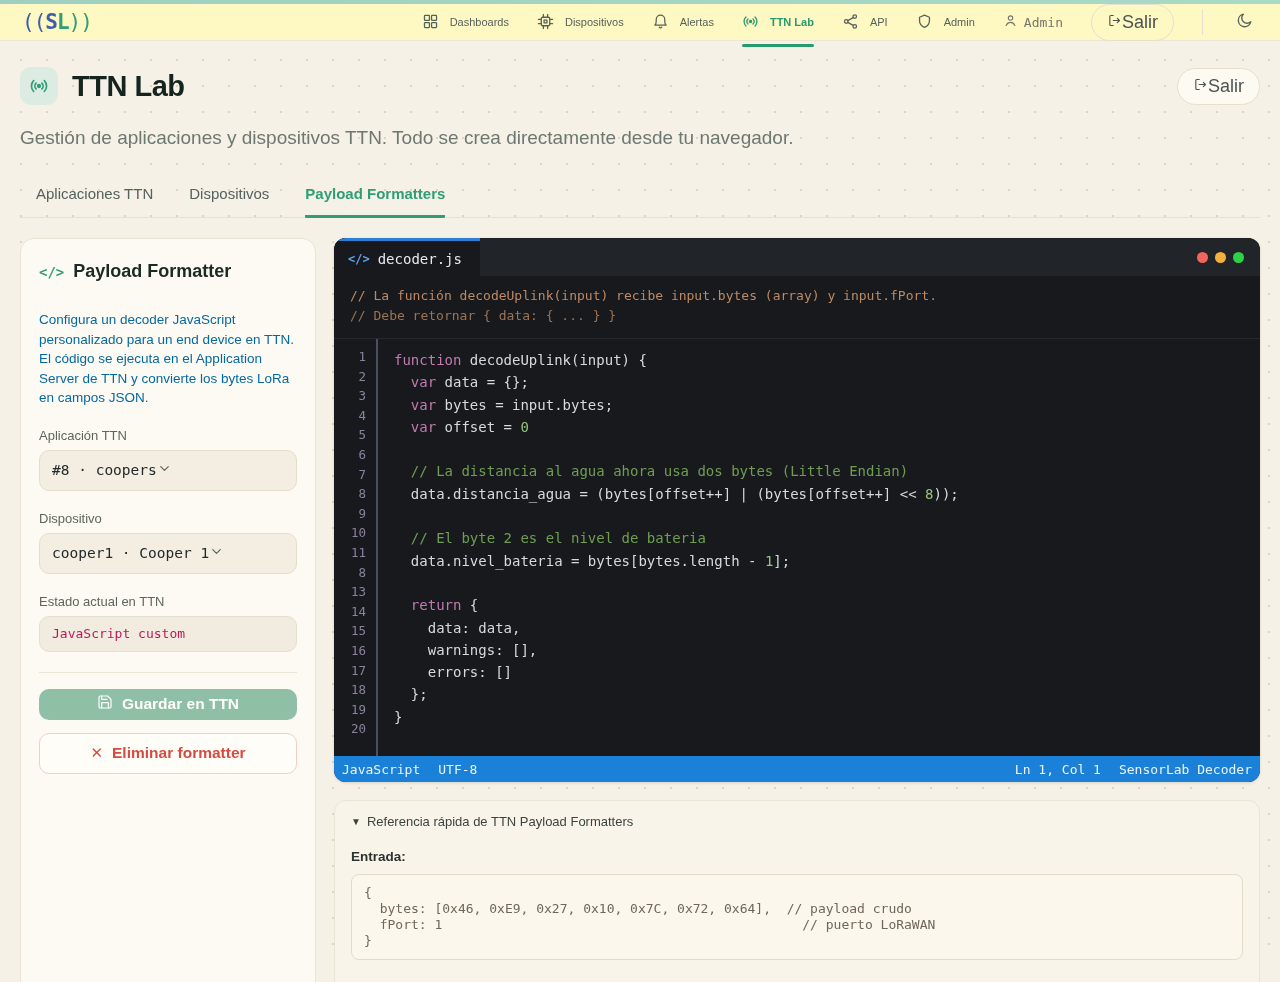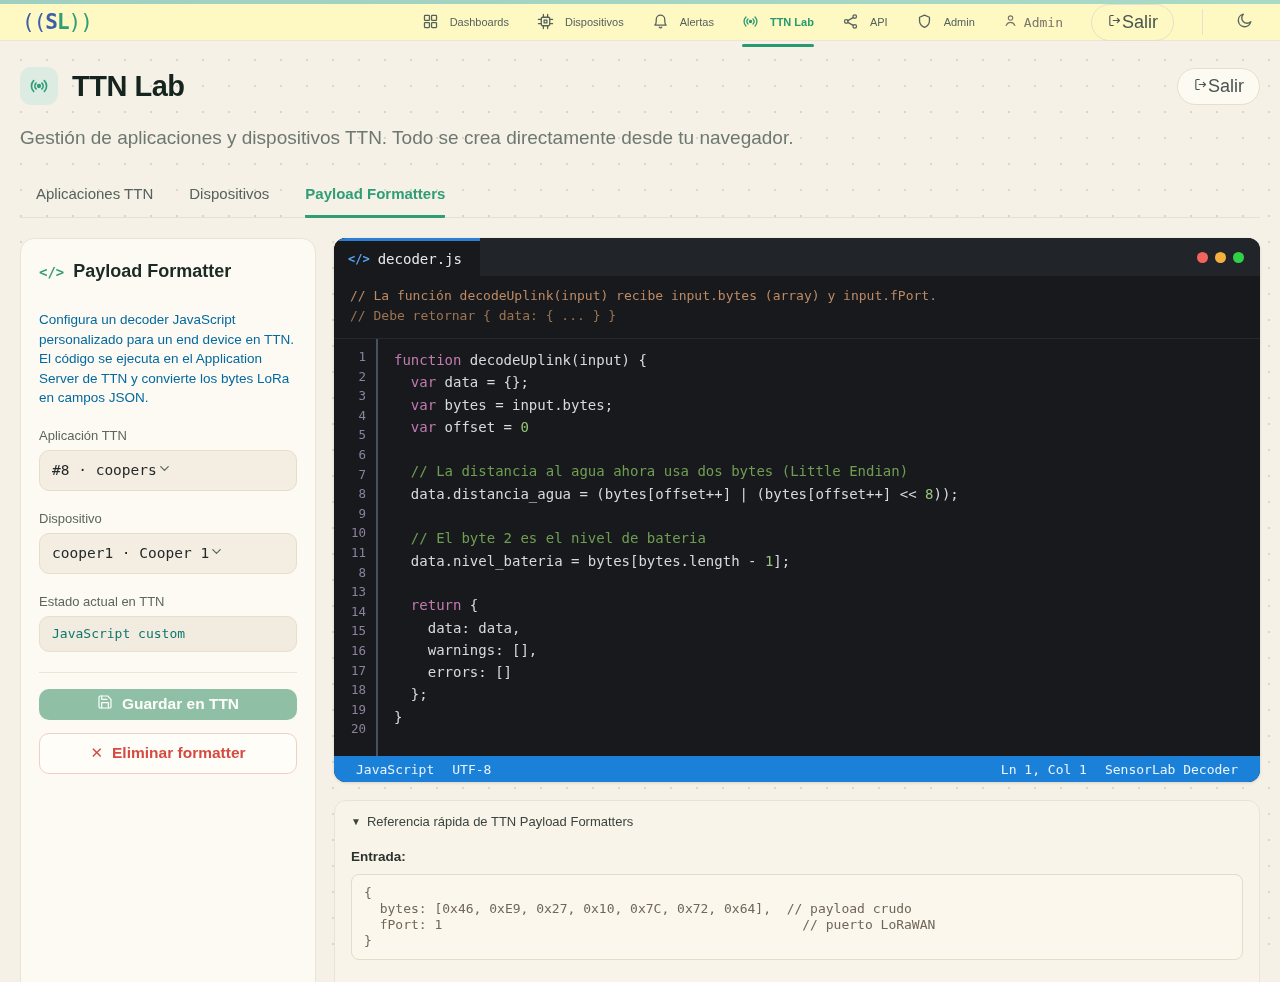--- a/index.html
+++ b/index.html
@@ -62,21 +62,21 @@
   .code-glyph { font-family:"DejaVu Sans Mono", monospace; color:#2f9e77; font-weight:bold; font-size:14px; }
   .card-title { font-size:18px; font-weight:800; color:#1b2a24; }
   .card-desc { margin-top:28px; font-size:13.5px; line-height:1.45; color:#0369a1; }
   .field-label { margin-top:20px; font-size:13px; color:#5c665f; }
   .select { margin-top:7px; height:41px; background:#f3eee1; border:1px solid #e5deca; border-radius:10px;
     display:flex; align-items:center; justify-content:flex-start; padding:0 12px; cursor:pointer; }
   .select .val { font-family:"DejaVu Sans Mono", monospace; font-size:14.5px; color:#23282a; }
   .select svg { width:15px; height:15px; color:#5c665f; }
   .state-box { margin-top:7px; height:36px; background:#f1ecdf; border:1px solid #e6dfcd; border-radius:10px;
     display:flex; align-items:center; padding:0 12px;
-    font-family:"DejaVu Sans Mono", monospace; font-size:13px; color:#0f766e; }
+    font-family:"DejaVu Sans Mono", monospace; font-size:13px; color:#be185d; }
   .card-divider { height:1px; background:#ece5d6; margin:20px 0 16px 0; }
   .btn-save { width:100%; height:31px; background:#8fc0a5; border:none; border-radius:10px;
     color:#fdfdfa; font-size:15.5px; font-weight:bold; display:flex; align-items:center;
     justify-content:center; gap:9px; cursor:pointer; }
   .btn-save svg { width:16px; height:16px; }
   .btn-delete { width:100%; height:41px; margin-top:13px; background:#fffdf8; border:1px solid #f3cdc7;
     border-radius:10px; color:#d64b41; font-size:15.5px; font-weight:bold; display:flex;
     align-items:center; justify-content:center; gap:9px; cursor:pointer; }
   .btn-delete .x { font-size:15px; font-weight:400; }
 
@@ -101,21 +101,21 @@
   .gutter { width:44px; padding:8px 10px 0 0; border-right:2px solid #49505e; text-align:right; }
   .gutter-num { font-family:"DejaVu Sans Mono", monospace; font-size:12.5px; line-height:19.6px; color:#8d81a0; }
   .code-lines { flex:1; padding:10px 0 0 16px; }
   .code-line { font-family:"DejaVu Sans Mono", monospace; font-size:14px; line-height:22.3px; white-space:pre; }
   .tok-p { color:#d6d9dd; }
   .tok-k { color:#c27ab0; }
   .tok-c { color:#6f9e52; }
   .tok-n { color:#98c379; }
 
   .statusbar { height:26px; background:#1a80d8; display:flex; align-items:center;
-    justify-content:space-between; padding:0 22px;
+    justify-content:space-between; padding:0 8px;
     font-family:"DejaVu Sans Mono", monospace; font-size:13px; color:#eaf4fd; }
   .sb-group { display:flex; gap:18px; }
 
   
   .reference { margin-top:18px; background:#f9f4e9; border:1px solid #ebe4d4; border-radius:12px;
     padding:13px 16px 16px 16px; height:200px; }
   .ref-summary { font-size:13px; color:#3c4440; cursor:pointer; display:flex; align-items:center; gap:6px; }
   .ref-summary .tri { font-size:10px; color:#3c4440; }
   .ref-label { margin-top:20px; font-size:13.5px; font-weight:bold; color:#2b332e; }
   .ref-code { margin-top:10px; background:#fbf7ec; border:1px solid #e4dcc8; border-radius:8px;

